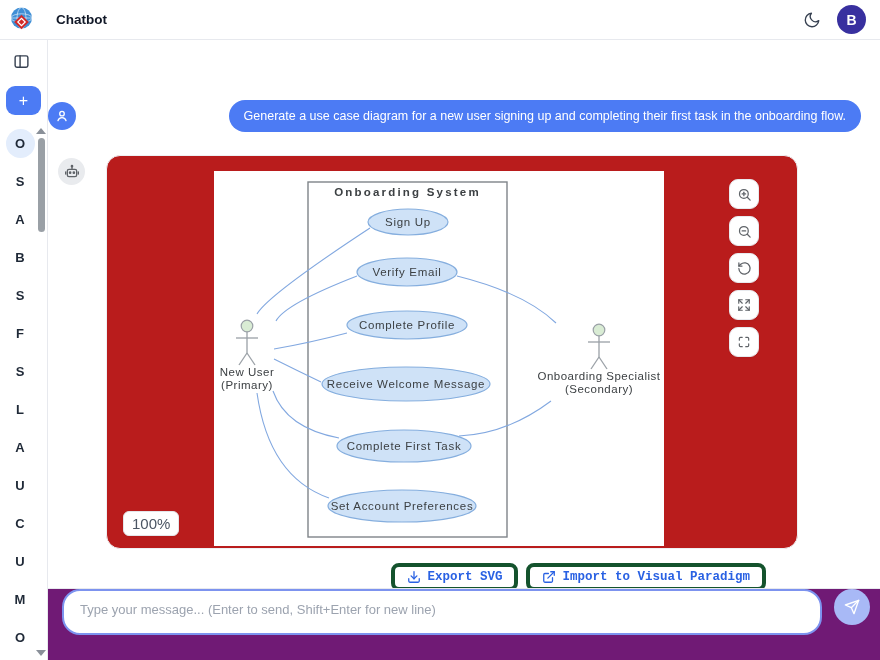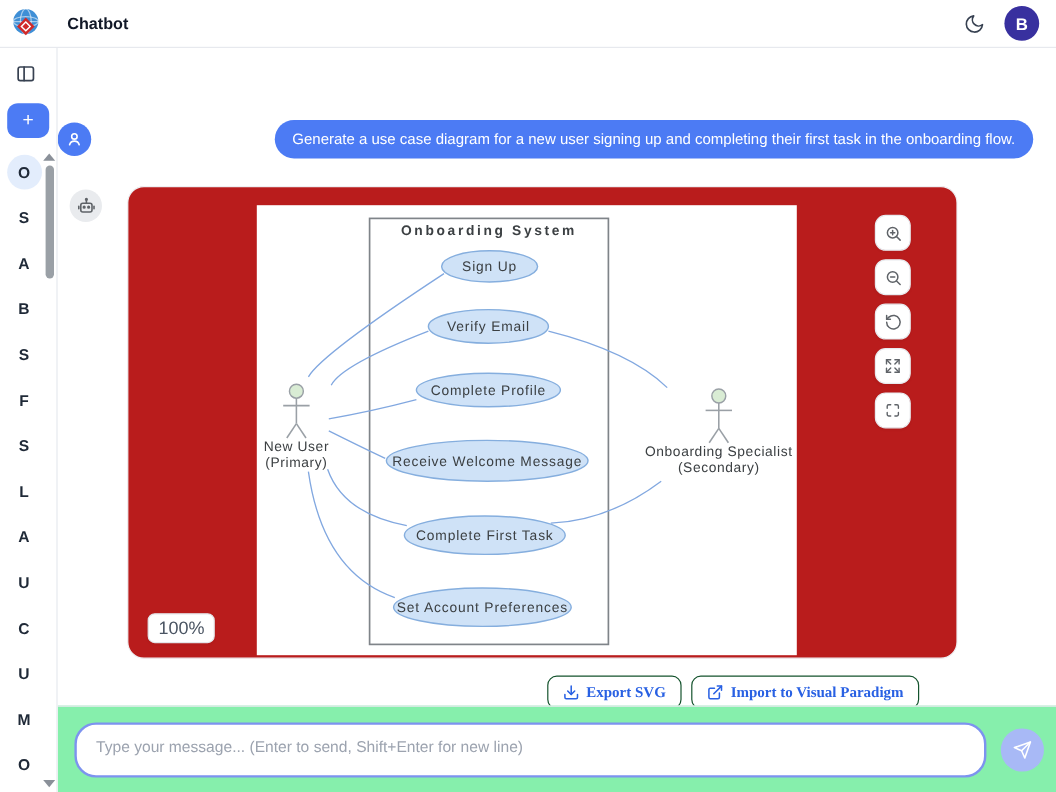--- a/index.html
+++ b/index.html
@@ -58,26 +58,26 @@
   .zoom-controls { position:absolute; left:622px; top:23px; display:flex; flex-direction:column; gap:7px; }
   .zoom-btn { width:30px; height:30px; border-radius:9px; background:#fff; border:1px solid #e8eaee;
               box-shadow:0 1px 2px rgba(0,0,0,.05); cursor:pointer;
               display:flex; align-items:center; justify-content:center; }
   .zoom-badge { position:absolute; left:16px; bottom:12px; background:#fff; border:1px solid #e4e6ea;
                 border-radius:6px; font-size:15px; color:#4b5563; padding:3px 8px;
                 box-shadow:0 1px 2px rgba(0,0,0,.04); }
 
   .actions-row { margin-top:14px; display:flex; justify-content:flex-end; gap:8px; padding-right:114px; }
   .action-btn { height:28px; display:flex; align-items:center; gap:6px; padding:0 12px;
-                background:#fff; border:1px solid #14532d; border-radius:8px; cursor:pointer;
-                color:#2961e3; font-size:12.5px; font-weight:700; font-family:Liberation Serif, serif; }
+                background:#fff; border:4px solid #14532d; border-radius:8px; cursor:pointer;
+                color:#2961e3; font-size:12.5px; font-weight:700; font-family:Liberation Mono, monospace; }
 
   
   .input-bar { position:absolute; left:0; right:0; bottom:0; height:72px; border-top:1px solid #e7e9ee;
-               background:#86efac; display:flex; align-items:center; padding:0 10px 0 14px; }
+               background:#701a75; display:flex; align-items:flex-start; padding:0 10px 0 14px; }
   .input-box { width:769px; height:46px; border:2px solid #7d93ef; border-radius:18px; background:#fff; overflow:hidden; }
   .input-box textarea { width:100%; height:100%; border:none; outline:none; resize:none;
                         font-family:"Liberation Sans",sans-serif; font-size:13px; color:#1f2937;
                         padding:11px 16px 0; background:transparent; }
   .input-box textarea::placeholder { color:#9ca3af; }
   .send-btn { width:36px; height:36px; border-radius:50%; border:none; background:#a8b9f6; margin-left:12px;
               cursor:pointer; display:flex; align-items:center; justify-content:center; flex:0 0 auto; }
 
   svg { display:block; }
 </style>

